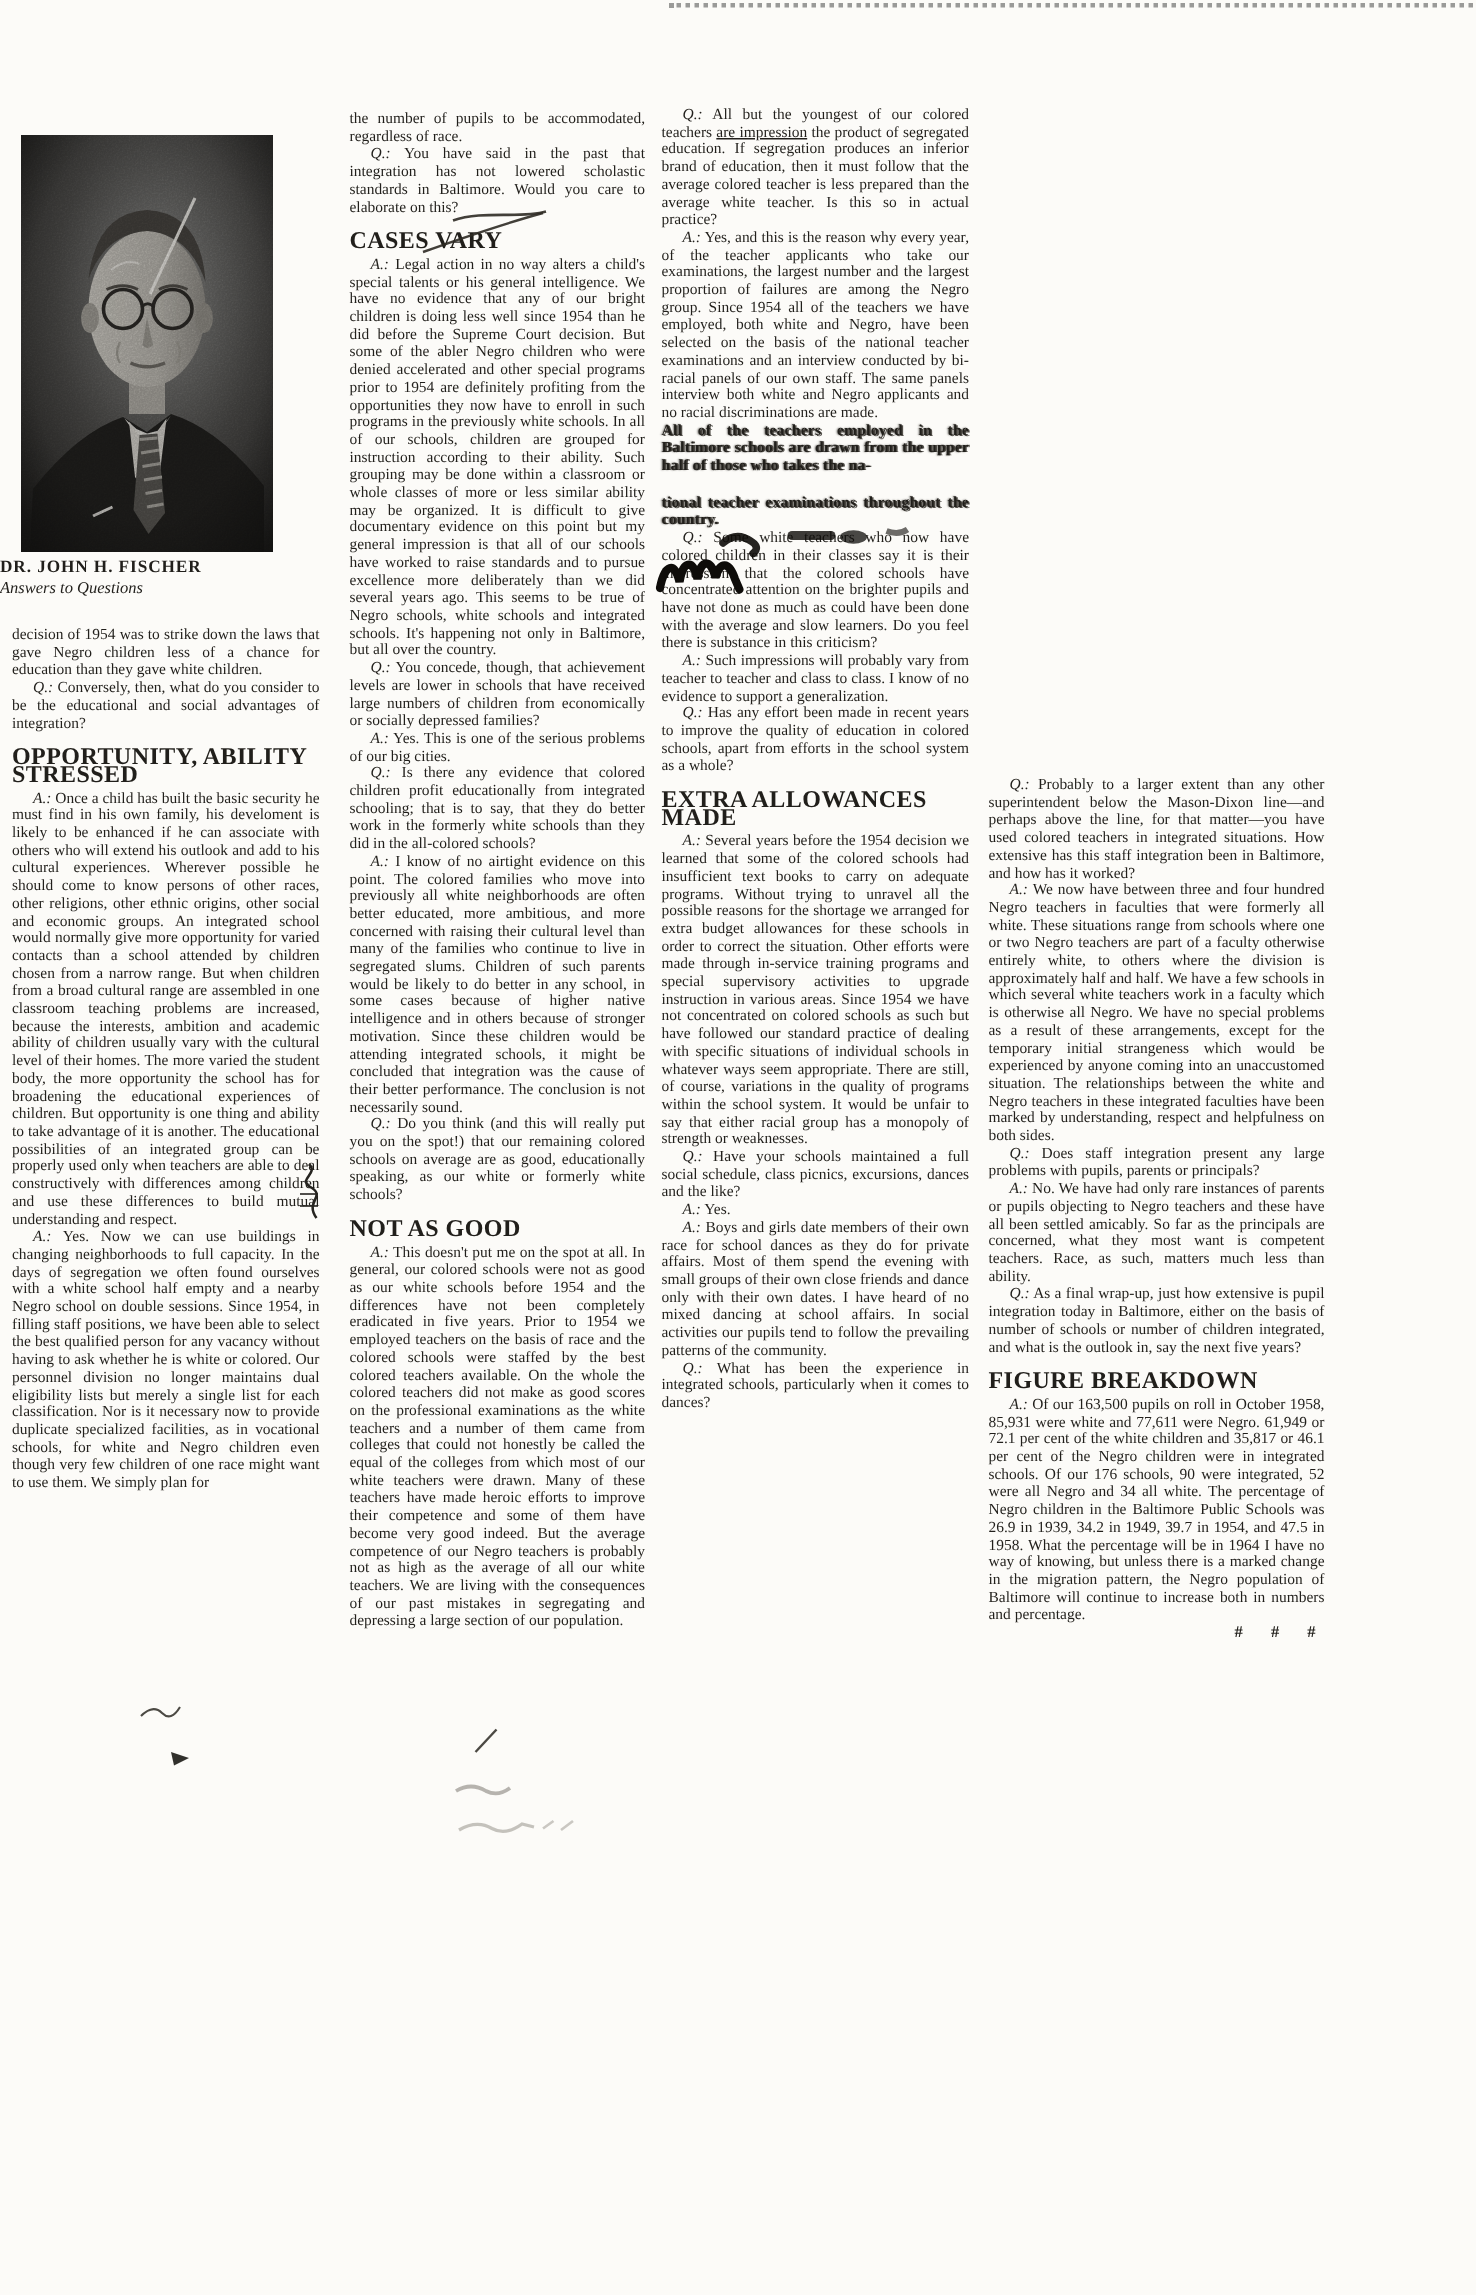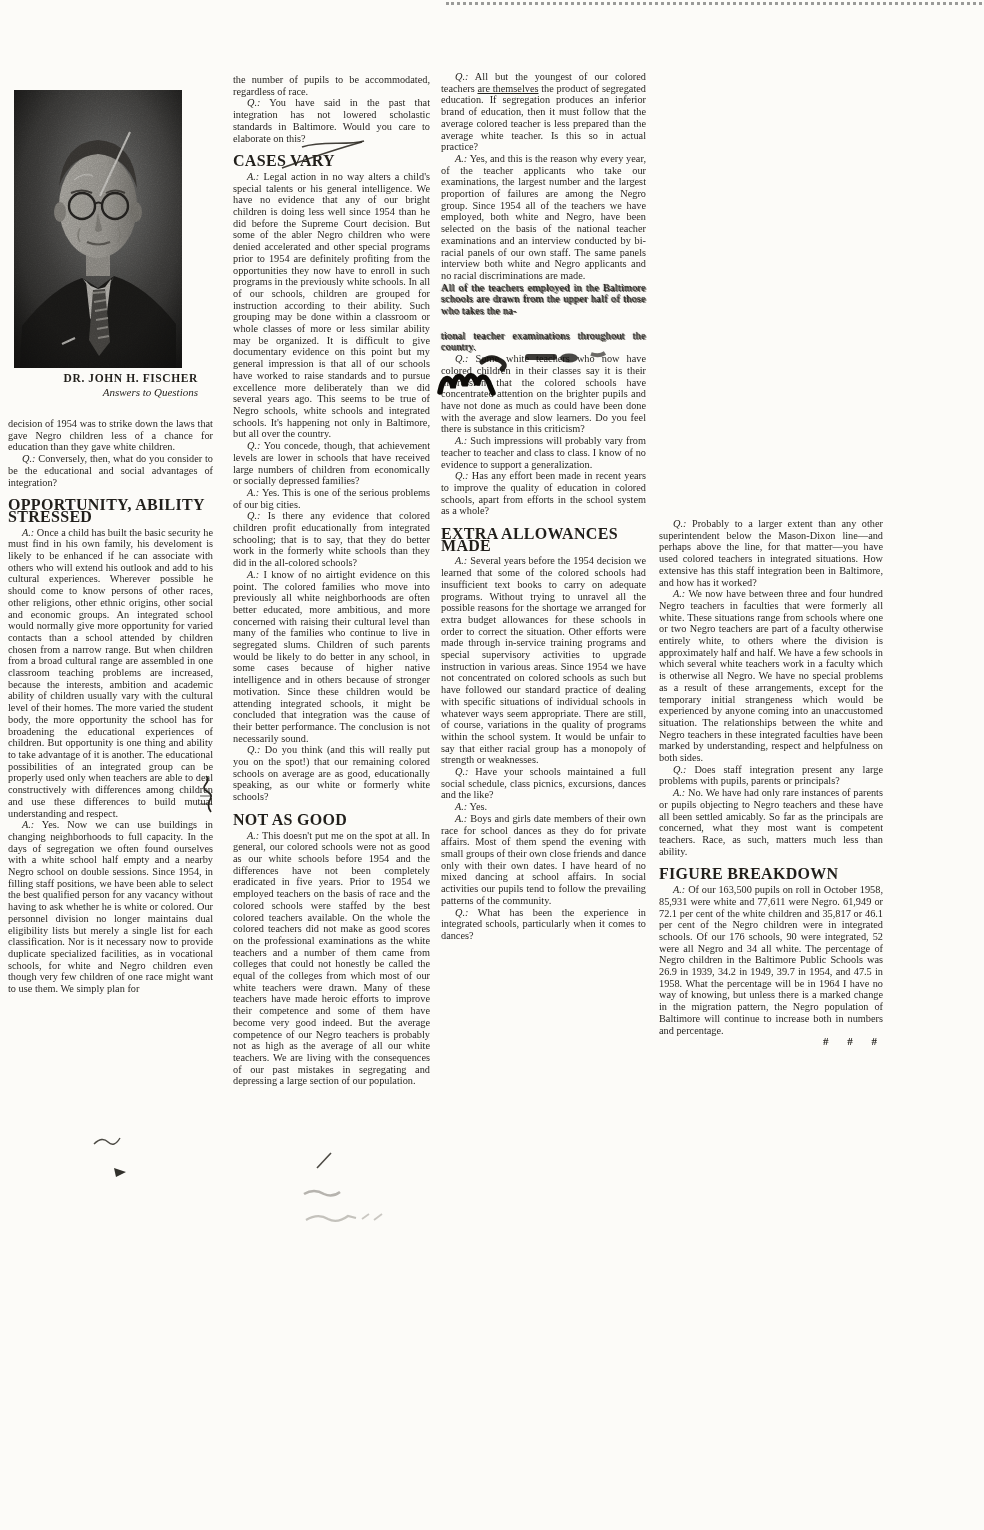--- a/index.html
+++ b/index.html
@@ -8,38 +8,38 @@
     background:#fcfbf8;color:#211f1b;
     font-family:"Liberation Serif", serif;
     overflow:hidden;
   }
   .top-rule{
     position:absolute;left:446px;top:2px;width:536px;height:0;
     border-top:3px dotted #9a9a98;
   }
   .photo-block{position:absolute;left:14px;top:90px;width:168px;height:278px;}
   .photo-block svg{display:block;}
-  .caption{position:absolute;left:0;top:372px;width:198px;text-align:right;}
+  .caption{position:absolute;left:0;top:372px;width:198px;text-align:left;}
   .caption .cap-name{font-weight:bold;font-size:11.5px;letter-spacing:0.6px;}
   .caption .cap-sub{font-style:italic;font-size:11px;margin-top:2px;}
   .col{
     position:absolute;text-align:justify;
     font-size:10.3px;line-height:11.7px;
   }
   .col p{margin:0;text-indent:14px;}
   .col p.noindent{text-indent:0;}
   .col p.gap-top{margin-top:13px;}
   .col h3{
     font-size:16px;font-weight:bold;letter-spacing:0.3px;
     margin:11px 0 4px 0;text-align:left;
   }
   .qa-label{font-style:italic;}
   u{text-decoration:underline;text-underline-offset:1px;}
   p.overprint{
-    font-weight:normal;letter-spacing:0.2px;
+    font-weight:bold;letter-spacing:0.2px;
     text-shadow:1px 0.5px 0 rgba(28,24,18,0.75), -0.6px 0.2px 1.2px rgba(28,24,18,0.55);
   }
   .end-mark{
     font-weight:bold;text-align:right !important;word-spacing:16px;
     margin-top:12px;padding-right:6px;font-size:11px;text-indent:0 !important;
   }
   .overlay{position:absolute;pointer-events:none;}
 </style>
 </head>
 <body>
@@ -126,39 +126,40 @@
       <p><span class="qa-label">A.:</span> Legal action in no way alters a child's special talents or his general intelligence. We have no evidence that any of our bright children is doing less well since 1954 than he did before the Supreme Court decision. But some of the abler Negro children who were denied accelerated and other special programs prior to 1954 are definitely profiting from the opportunities they now have to enroll in such programs in the previously white schools. In all of our schools, children are grouped for instruction according to their ability. Such grouping may be done within a classroom or whole classes of more or less similar ability may be organized. It is difficult to give documentary evidence on this point but my general impression is that all of our schools have worked to raise standards and to pursue excellence more deliberately than we did several years ago. This seems to be true of Negro schools, white schools and integrated schools. It's happening not only in Baltimore, but all over the country.</p>
       <p><span class="qa-label">Q.:</span> You concede, though, that achievement levels are lower in schools that have received large numbers of children from economically or socially depressed families?</p>
       <p><span class="qa-label">A.:</span> Yes. This is one of the serious problems of our big cities.</p>
       <p><span class="qa-label">Q.:</span> Is there any evidence that colored children profit educationally from integrated schooling; that is to say, that they do better work in the formerly white schools than they did in the all-colored schools?</p>
       <p><span class="qa-label">A.:</span> I know of no airtight evidence on this point. The colored families who move into previously all white neighborhoods are often better educated, more ambitious, and more concerned with raising their cultural level than many of the families who continue to live in segregated slums. Children of such parents would be likely to do better in any school, in some cases because of higher native intelligence and in others because of stronger motivation. Since these children would be attending integrated schools, it might be concluded that integration was the cause of their better performance. The conclusion is not necessarily sound.</p>
       <p><span class="qa-label">Q.:</span> Do you think (and this will really put you on the spot!) that our remaining colored schools on average are as good, educationally speaking, as our white or formerly white schools?</p>
       <h3>NOT AS GOOD</h3>
       <p><span class="qa-label">A.:</span> This doesn't put me on the spot at all. In general, our colored schools were not as good as our white schools before 1954 and the differences have not been completely eradicated in five years. Prior to 1954 we employed teachers on the basis of race and the colored schools were staffed by the best colored teachers available. On the whole the colored teachers did not make as good scores on the professional examinations as the white teachers and a number of them came from colleges that could not honestly be called the equal of the colleges from which most of our white teachers were drawn. Many of these teachers have made heroic efforts to improve their competence and some of them have become very good indeed. But the average competence of our Negro teachers is probably not as high as the average of all our white teachers. We are living with the consequences of our past mistakes in segregating and depressing a large section of our population.</p>
     </div>
   <div class="col" style="left:441px;top:71px;width:205px;">
-      <p><span class="qa-label">Q.:</span> All but the youngest of our colored teachers <u>are themselves</u> the product of segregated education. If segregation produces an inferior brand of education, then it must follow that the average colored teacher is less prepared than the average white teacher. Is this so in actual practice?</p>
+      <p><span class="qa-label">Q.:</span> All but the youngest of our colored teachers <u>are impression</u> the product of segregated education. If segregation produces an inferior brand of education, then it must follow that the average colored teacher is less prepared than the average white teacher. Is this so in actual practice?</p>
       <p><span class="qa-label">A.:</span> Yes, and this is the reason why every year, of the teacher applicants who take our examinations, the largest number and the largest proportion of failures are among the Negro group. Since 1954 all of the teachers we have employed, both white and Negro, have been selected on the basis of the national teacher examinations and an interview conducted by bi-racial panels of our own staff. The same panels interview both white and Negro applicants and no racial discriminations are made.</p>
       <p class="overprint noindent">All of the teachers employed in the Baltimore schools are drawn from the upper half of those who takes the na-</p>
       <p class="overprint noindent gap-top">tional teacher examinations throughout the country.</p>
       <p><span class="qa-label">Q.:</span> Some white teachers who now have colored children in their classes say it is their impression that the colored schools have concentrated attention on the brighter pupils and have not done as much as could have been done with the average and slow learners. Do you feel there is substance in this criticism?</p>
       <p><span class="qa-label">A.:</span> Such impressions will probably vary from teacher to teacher and class to class. I know of no evidence to support a generalization.</p>
       <p><span class="qa-label">Q.:</span> Has any effort been made in recent years to improve the quality of education in colored schools, apart from efforts in the school system as a whole?</p>
       <h3>EXTRA ALLOWANCES MADE</h3>
       <p><span class="qa-label">A.:</span> Several years before the 1954 decision we learned that some of the colored schools had insufficient text books to carry on adequate programs. Without trying to unravel all the possible reasons for the shortage we arranged for extra budget allowances for these schools in order to correct the situation. Other efforts were made through in-service training programs and special supervisory activities to upgrade instruction in various areas. Since 1954 we have not concentrated on colored schools as such but have followed our standard practice of dealing with specific situations of individual schools in whatever ways seem appropriate. There are still, of course, variations in the quality of programs within the school system. It would be unfair to say that either racial group has a monopoly of strength or weaknesses.</p>
       <p><span class="qa-label">Q.:</span> Have your schools maintained a full social schedule, class picnics, excursions, dances and the like?</p>
       <p><span class="qa-label">A.:</span> Yes.</p>
       <p><span class="qa-label">A.:</span> Boys and girls date members of their own race for school dances as they do for private affairs. Most of them spend the evening with small groups of their own close friends and dance only with their own dates. I have heard of no mixed dancing at school affairs. In social activities our pupils tend to follow the prevailing patterns of the community.</p>
       <p><span class="qa-label">Q.:</span> What has been the experience in integrated schools, particularly when it comes to dances?</p>
     </div>
   <div class="col" style="left:659px;top:518px;width:224px;">
       <p><span class="qa-label">Q.:</span> Probably to a larger extent than any other superintendent below the Mason-Dixon line—and perhaps above the line, for that matter—you have used colored teachers in integrated situations. How extensive has this staff integration been in Baltimore, and how has it worked?</p>
       <p><span class="qa-label">A.:</span> We now have between three and four hundred Negro teachers in faculties that were formerly all white. These situations range from schools where one or two Negro teachers are part of a faculty otherwise entirely white, to others where the division is approximately half and half. We have a few schools in which several white teachers work in a faculty which is otherwise all Negro. We have no special problems as a result of these arrangements, except for the temporary initial strangeness which would be experienced by anyone coming into an unaccustomed situation. The relationships between the white and Negro teachers in these integrated faculties have been marked by understanding, respect and helpfulness on both sides.</p>
       <p><span class="qa-label">Q.:</span> Does staff integration present any large problems with pupils, parents or principals?</p>
       <p><span class="qa-label">A.:</span> No. We have had only rare instances of parents or pupils objecting to Negro teachers and these have all been settled amicably. So far as the principals are concerned, what they most want is competent teachers. Race, as such, matters much less than ability.</p>
+      <p><span class="qa-label">Q.:</span> As a final wrap-up, just how extensive is pupil integration today in Baltimore, either on the basis of number of schools or number of children integrated, and what is the outlook in, say the next five years?</p>
       <h3>FIGURE BREAKDOWN</h3>
       <p><span class="qa-label">A.:</span> Of our 163,500 pupils on roll in October 1958, 85,931 were white and 77,611 were Negro. 61,949 or 72.1 per cent of the white children and 35,817 or 46.1 per cent of the Negro children were in integrated schools. Of our 176 schools, 90 were integrated, 52 were all Negro and 34 all white. The percentage of Negro children in the Baltimore Public Schools was 26.9 in 1939, 34.2 in 1949, 39.7 in 1954, and 47.5 in 1958. What the percentage will be in 1964 I have no way of knowing, but unless there is a marked change in the migration pattern, the Negro population of Baltimore will continue to increase both in numbers and percentage.</p>
       <p class="end-mark"># # #</p>
     </div>
 
   <svg class="overlay" style="left:262px;top:134px;" width="130" height="44" viewBox="0 0 130 44">
     <path d="M40,13 C60,6 85,12 102,7" stroke="#2d2a24" stroke-width="1.7" fill="none" opacity="0.9"></path>
     <path d="M100,8 C78,14 48,24 20,34" stroke="#2d2a24" stroke-width="1.6" fill="none" opacity="0.9"></path>
   </svg>
 

